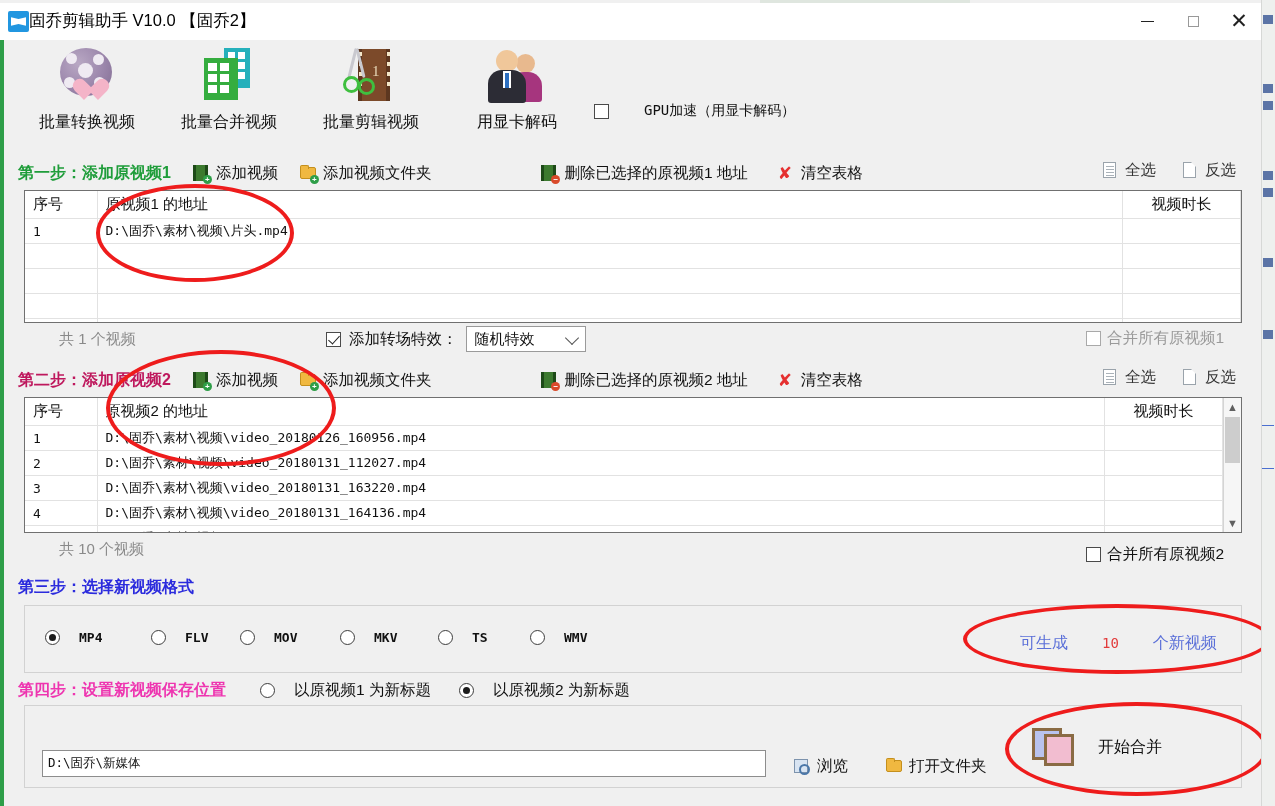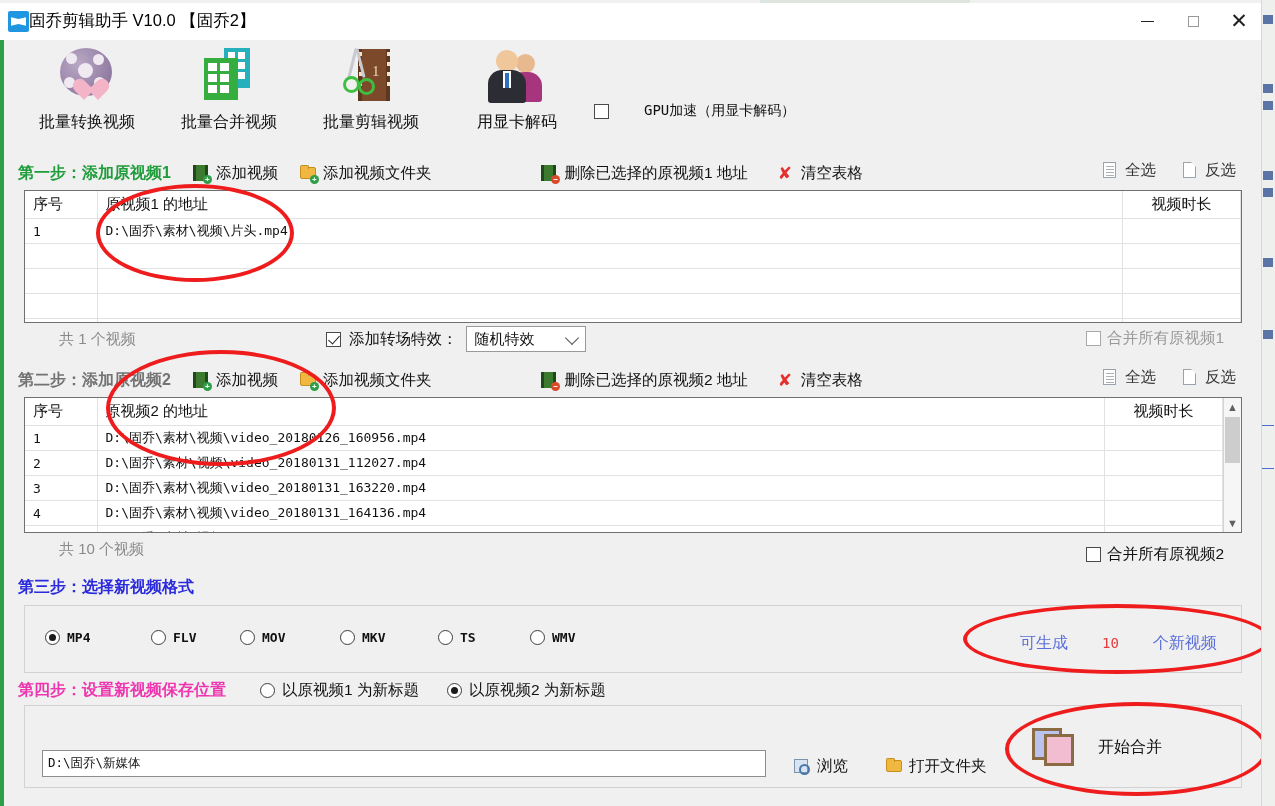--- a/index.html
+++ b/index.html
@@ -114,21 +114,21 @@
   .thread-box{
     width:52px;height:27px;border:1px solid #8d8d8d;background:#fff;
     display:flex;align-items:center;justify-content:center;
     font-family:"DejaVu Sans Mono","Liberation Mono",monospace;font-size:13px;color:#555;
   }
 
   
   .steprow{position:absolute;height:26px;display:flex;align-items:center;}
   .step-title{font-size:16px;font-weight:bold;white-space:nowrap;}
   .step-title.green{color:#1f9d3a;}
-  .step-title.red{color:#737373;}
+  .step-title.red{color:#be185d;}
   .step-title.blue{color:#2b2bdd;}
   .step-title.pink{color:#ee35b0;}
   .act{display:flex;align-items:center;gap:6px;margin-left:22px;cursor:default;white-space:nowrap;font-size:15.5px;color:#111;}
 
   
   .mini{width:17px;height:17px;position:relative;flex:none;}
   .mi-film{width:15px;height:16px;background:#3c7a2f;border-left:3px solid #1d4a18;border-right:3px solid #1d4a18;box-sizing:border-box;position:absolute;left:0;top:0;}
   .mi-badge{position:absolute;right:-2px;bottom:-2px;width:9px;height:9px;border-radius:50%;
      display:flex;align-items:center;justify-content:center;font-size:8px;color:#fff;font-weight:bold;line-height:9px;}
   .mi-folder{position:absolute;left:0;top:2px;width:16px;height:12px;background:#f0b840;border:1px solid #c48f1d;box-sizing:border-box;border-radius:1px 2px 2px 2px;}
@@ -168,21 +168,21 @@
   .sel{
     width:120px;height:26px;border:1px solid #9a9a9a;background:#fff;box-sizing:border-box;
     display:flex;align-items:center;padding-left:8px;font-size:15px;color:#111;position:relative;
   }
   .sel .chev{position:absolute;right:8px;top:6px;width:9px;height:9px;border-right:1.6px solid #555;border-bottom:1.6px solid #555;transform:rotate(45deg);}
 
   
   .panel{position:absolute;border:1px solid #d2d2d2;background:#f0f0f0;box-sizing:border-box;}
   .radio{width:15px;height:15px;border:1.4px solid #3d3d3d;border-radius:50%;background:#fff;box-sizing:border-box;position:relative;flex:none;}
   .radio.on:after{content:"";position:absolute;left:3px;top:3px;width:7px;height:7px;border-radius:50%;background:#1b1b1b;}
-  .fmt{position:absolute;display:flex;align-items:center;gap:7px;}
+  .fmt{position:absolute;display:flex;align-items:center;gap:19px;}
   .fmt .t{font-family:"DejaVu Sans Mono","Liberation Mono",monospace;font-size:13px;font-weight:bold;color:#111;}
 
   .gen-note{position:absolute;display:flex;align-items:baseline;gap:34px;font-size:16px;color:#5a6fd8;}
   .gen-note .num{color:#e23b3b;font-family:"DejaVu Sans Mono","Liberation Mono",monospace;font-size:14px;}
 
   .pathbox{
     position:absolute;left:38px;top:737px;width:724px;height:27px;
     border:1px solid #8d8d8d;background:#fff;box-sizing:border-box;
     display:flex;align-items:center;padding-left:5px;
     font-family:"DejaVu Sans Mono","Liberation Mono",monospace;font-size:12.5px;color:#111;

